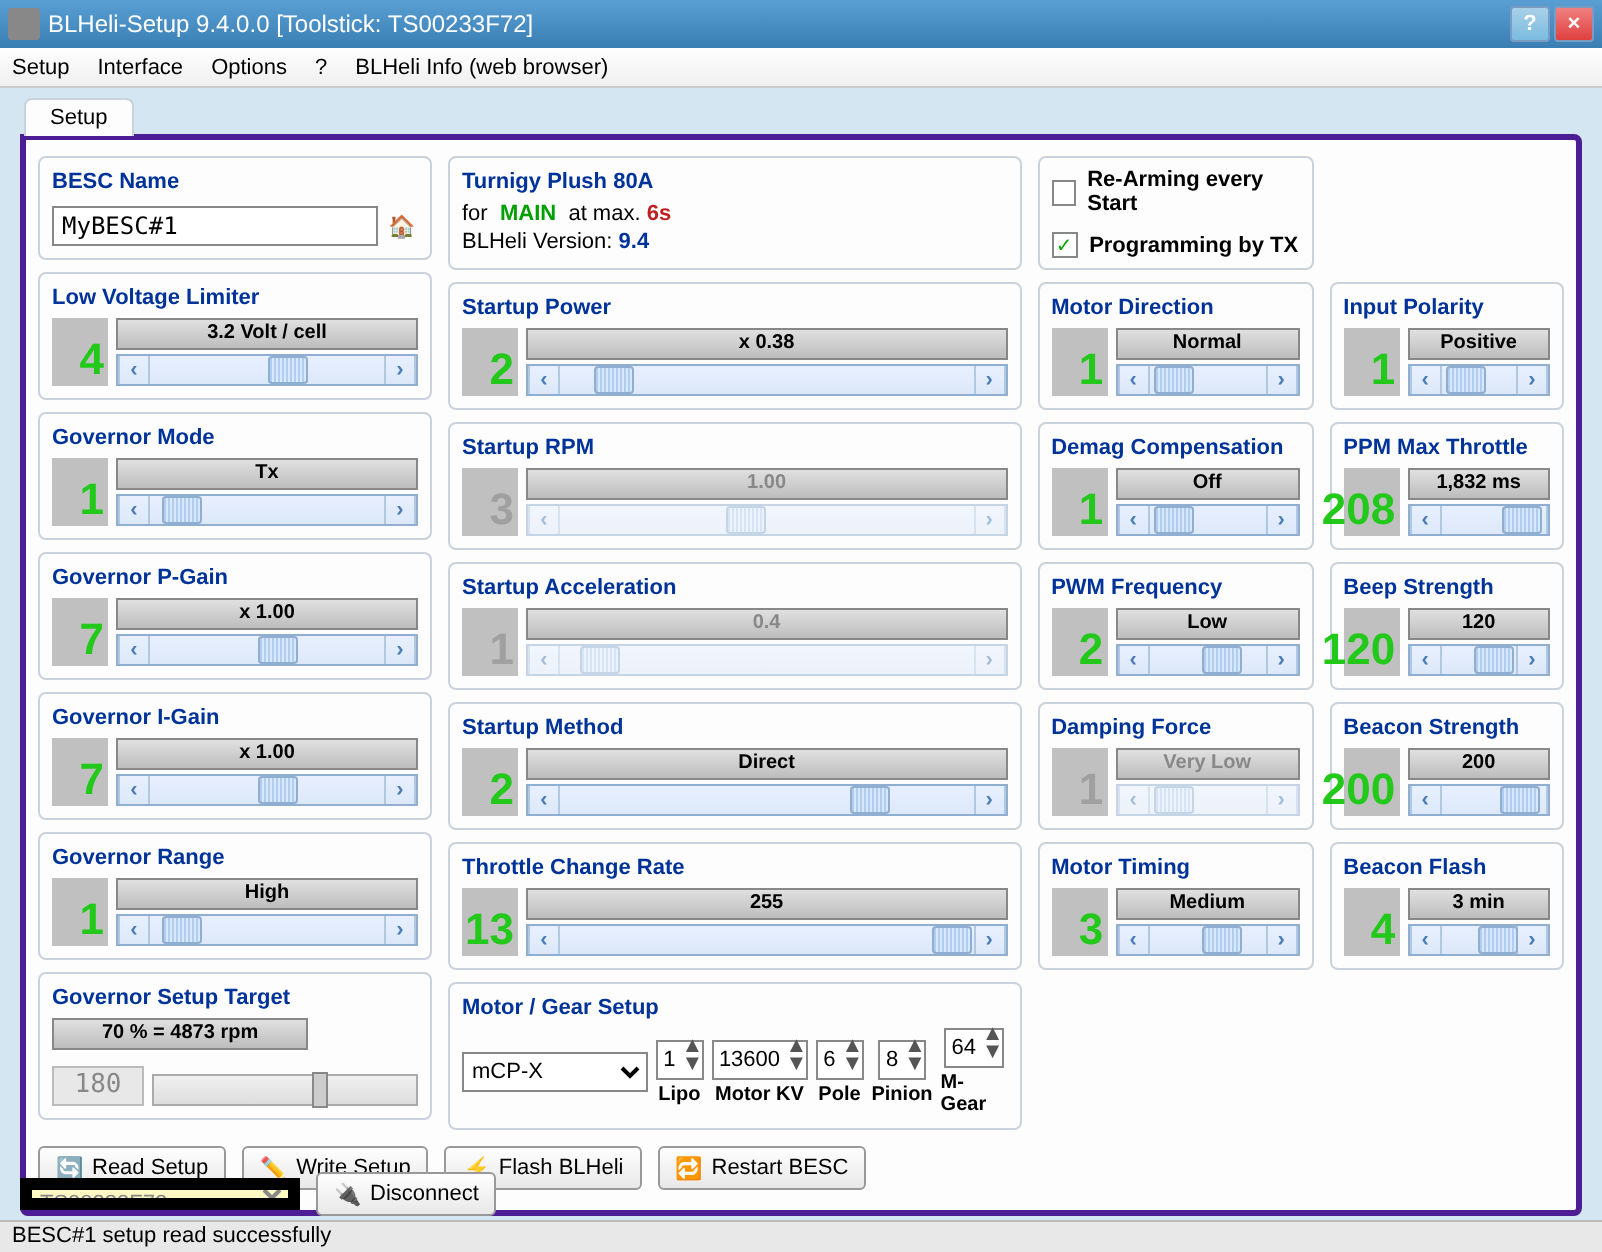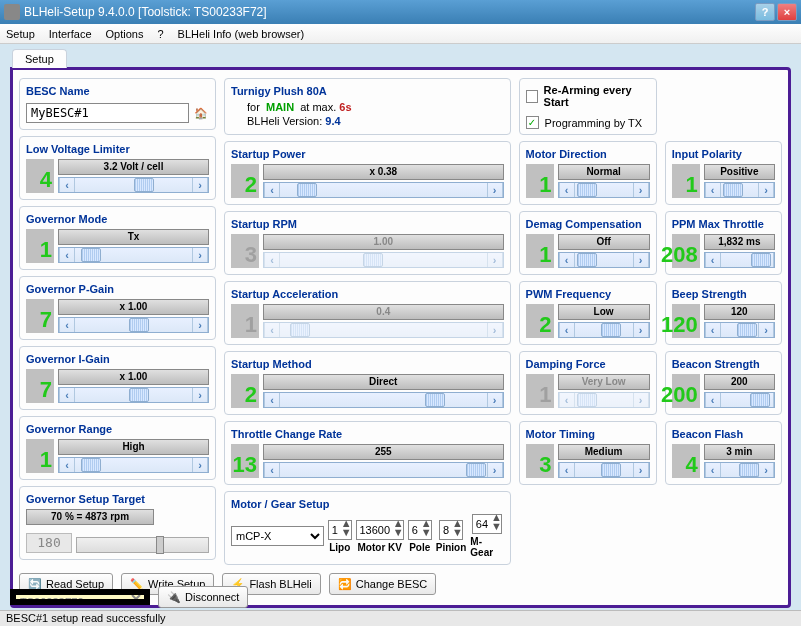--- a/index.html
+++ b/index.html
@@ -28,21 +28,21 @@
 .param-num.on{color:#22c91a}
 .param-num.off{color:#a0a0a0}
 .param-body{flex:1;display:flex;flex-direction:column;gap:2px}
 .valbar{height:16px;background:linear-gradient(to bottom,#e0e0e0,#bdbdbd);border:1px solid #888;text-align:center;line-height:14px;font-weight:bold;font-size:10px}
 .valbar.dim{color:#888}
 .scroll{height:16px;display:flex;border:1px solid #8faed0;background:linear-gradient(to bottom,#e8f0ff,#dce8f8)}
 .scroll.disabled{opacity:0.5}
 .scroll .arr{width:16px;display:flex;align-items:center;justify-content:center;color:#4a7db8;font-weight:bold;cursor:pointer;border-left:1px solid #b0c8e0;border-right:1px solid #b0c8e0}
 .scroll .track{flex:1;position:relative;background:linear-gradient(to bottom,#e8f0ff,#dce8f8)}
 .scroll .thumb{position:absolute;top:0;bottom:0;width:20px;background:repeating-linear-gradient(90deg,#b0ccf0 0px,#b0ccf0 1px,#d8e8ff 1px,#d8e8ff 2px);border:1px solid #8faed0;border-radius:2px}
-.info-line{margin:2px 16px;font-size:11px}
+.info-line{margin:2px 0;font-size:11px}
 .main-badge{color:#00a000;font-weight:bold}
 .sixs{color:#c02020;font-weight:bold}
 .ver{color:#003399;font-weight:bold}
 .chk-row{display:flex;align-items:center;gap:6px;margin:4px 0}
 .chk{width:13px;height:13px;border:1px solid #888;background:#fff;display:flex;align-items:center;justify-content:center;font-size:10px;color:#0a0}
 .motor-row{display:flex;align-items:center;gap:4px}
 .motor-row select{height:20px;border:1px solid #888;background:#fff}
 .mg-cell{display:flex;flex-direction:column;align-items:center;gap:2px}
 .mg-box{display:flex;align-items:center;border:1px solid #888;height:20px;background:#fff}
 .mg-box input{border:none;width:100%;text-align:center;outline:none;font-size:11px;padding:0}
@@ -340,21 +340,21 @@
       </div>
 
       <div class="col">
         <div class="group" style="height:57px;display:flex;flex-direction:column;justify-content:center">
           <div class="chk-row">
               <div class="chk"></div>
               <span style="font-weight:bold">Re-Arming every Start</span>
             </div>
           <div class="chk-row">
               <div class="chk">✓</div>
-              <span style="font-weight:normal">Programming by TX</span>
+              <span style="font-weight:bold">Programming by TX</span>
             </div>
         </div>
         <div class="group">
     <div class="group-title">Motor Direction</div>
     <div class="param">
       <div class="param-num on">1</div>
       <div class="param-body">
         <div class="valbar">Normal</div>
         <div class="scroll">
           <div class="arr">‹</div>
@@ -524,21 +524,21 @@
       <button>
           <span class="bico">✏️</span>
           <span>Write Setup</span>
         </button>
       <button>
           <span class="bico">⚡</span>
           <span>Flash BLHeli</span>
         </button>
       <button>
           <span class="bico">🔁</span>
-          <span>Change BESC</span>
+          <span>Restart BESC</span>
         </button>
     </div>
   </div>
 </div>
 
 <div class="bottom-bar">
   <select><option>TS00233F72</option></select>
   <button>
       <span class="bico">🔌</span>
       <span>Disconnect</span>

